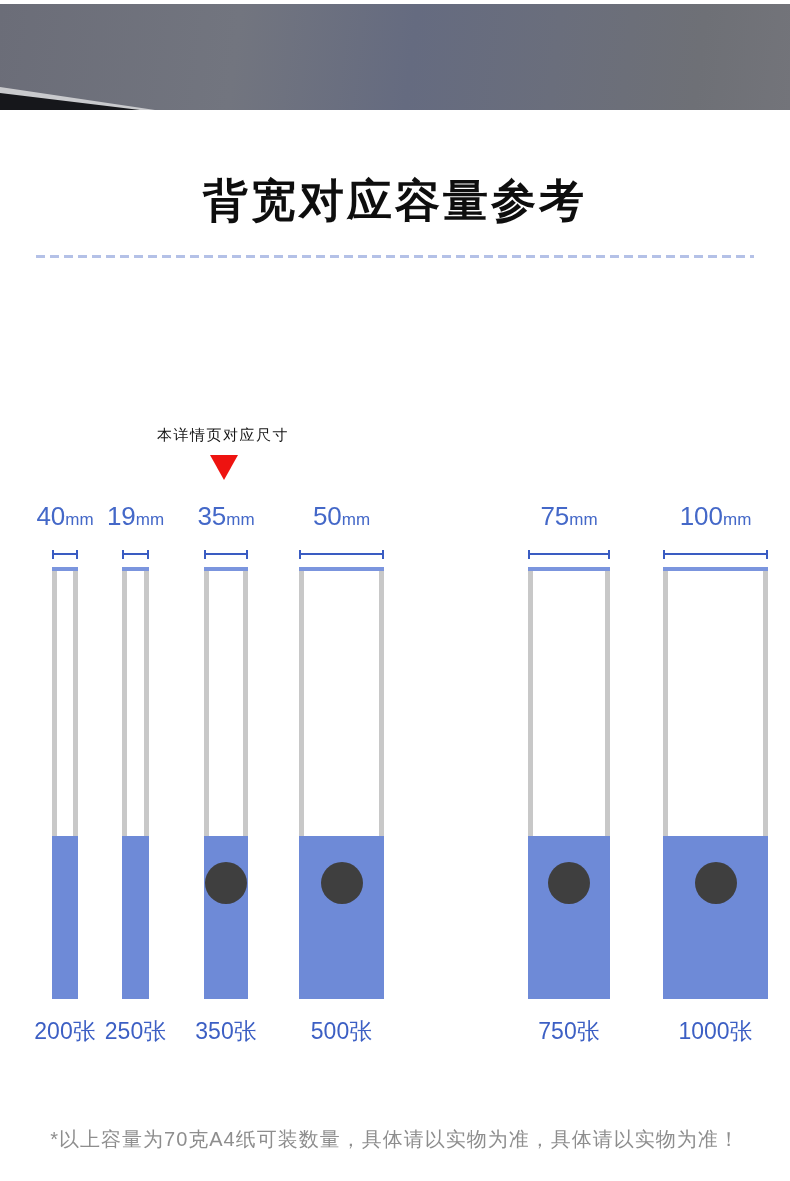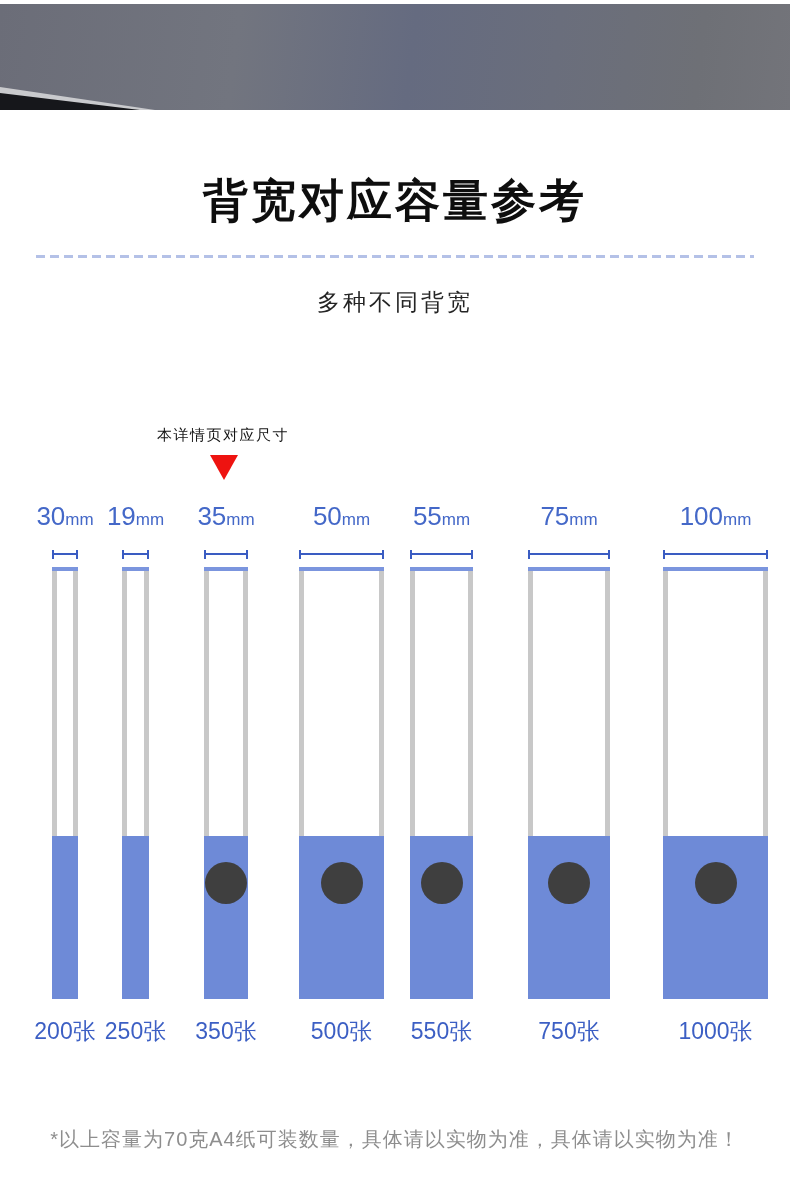--- a/index.html
+++ b/index.html
@@ -106,29 +106,28 @@
   <div class="photo-strip">
     <div class="photo-highlight"></div>
     <div class="photo-wedge"></div>
   </div>
 
   <h1 class="title">背宽对应容量参考</h1>
 
   <div class="dashed-divider"></div>
 
   <div class="subtitle">
-    <div>多种不同背宽</div>
   </div>
 
   <div class="pointer-note">本详情页对应尺寸</div>
   <div class="pointer-triangle"></div>
 
   <div class="bars" id="bars">
       <div class="bar-col" style="left: 52px; width: 26px;">
-        <div class="mm-label"><span class="mm-num">30</span><span class="mm-unit">mm</span></div>
+        <div class="mm-label"><span class="mm-num">40</span><span class="mm-unit">mm</span></div>
         <div class="bracket"></div>
         <div class="bar-top"></div>
         <div class="bar-body"></div>
         <div class="bar-bottom"></div>
         <div class="count-label">200张</div>
       </div>
       <div class="bar-col" style="left: 122px; width: 27px;">
         <div class="mm-label"><span class="mm-num">19</span><span class="mm-unit">mm</span></div>
         <div class="bracket"></div>
         <div class="bar-top"></div>
@@ -149,30 +148,20 @@
       <div class="bar-col" style="left: 299px; width: 57px; padding-left: 28px;">
         <div class="mm-label"><span class="mm-num">50</span><span class="mm-unit">mm</span></div>
         <div class="bracket"></div>
         <div class="bar-top"></div>
         <div class="bar-body"></div>
         <div class="bar-bottom">
           <div class="hole"></div>
         </div>
         <div class="count-label">500张</div>
       </div>
-      <div class="bar-col" style="left: 410px; width: 63px;">
-        <div class="mm-label"><span class="mm-num">55</span><span class="mm-unit">mm</span></div>
-        <div class="bracket"></div>
-        <div class="bar-top"></div>
-        <div class="bar-body"></div>
-        <div class="bar-bottom">
-          <div class="hole"></div>
-        </div>
-        <div class="count-label">550张</div>
-      </div>
       <div class="bar-col" style="left: 528px; width: 82px;">
         <div class="mm-label"><span class="mm-num">75</span><span class="mm-unit">mm</span></div>
         <div class="bracket"></div>
         <div class="bar-top"></div>
         <div class="bar-body"></div>
         <div class="bar-bottom">
           <div class="hole"></div>
         </div>
         <div class="count-label">750张</div>
       </div>

